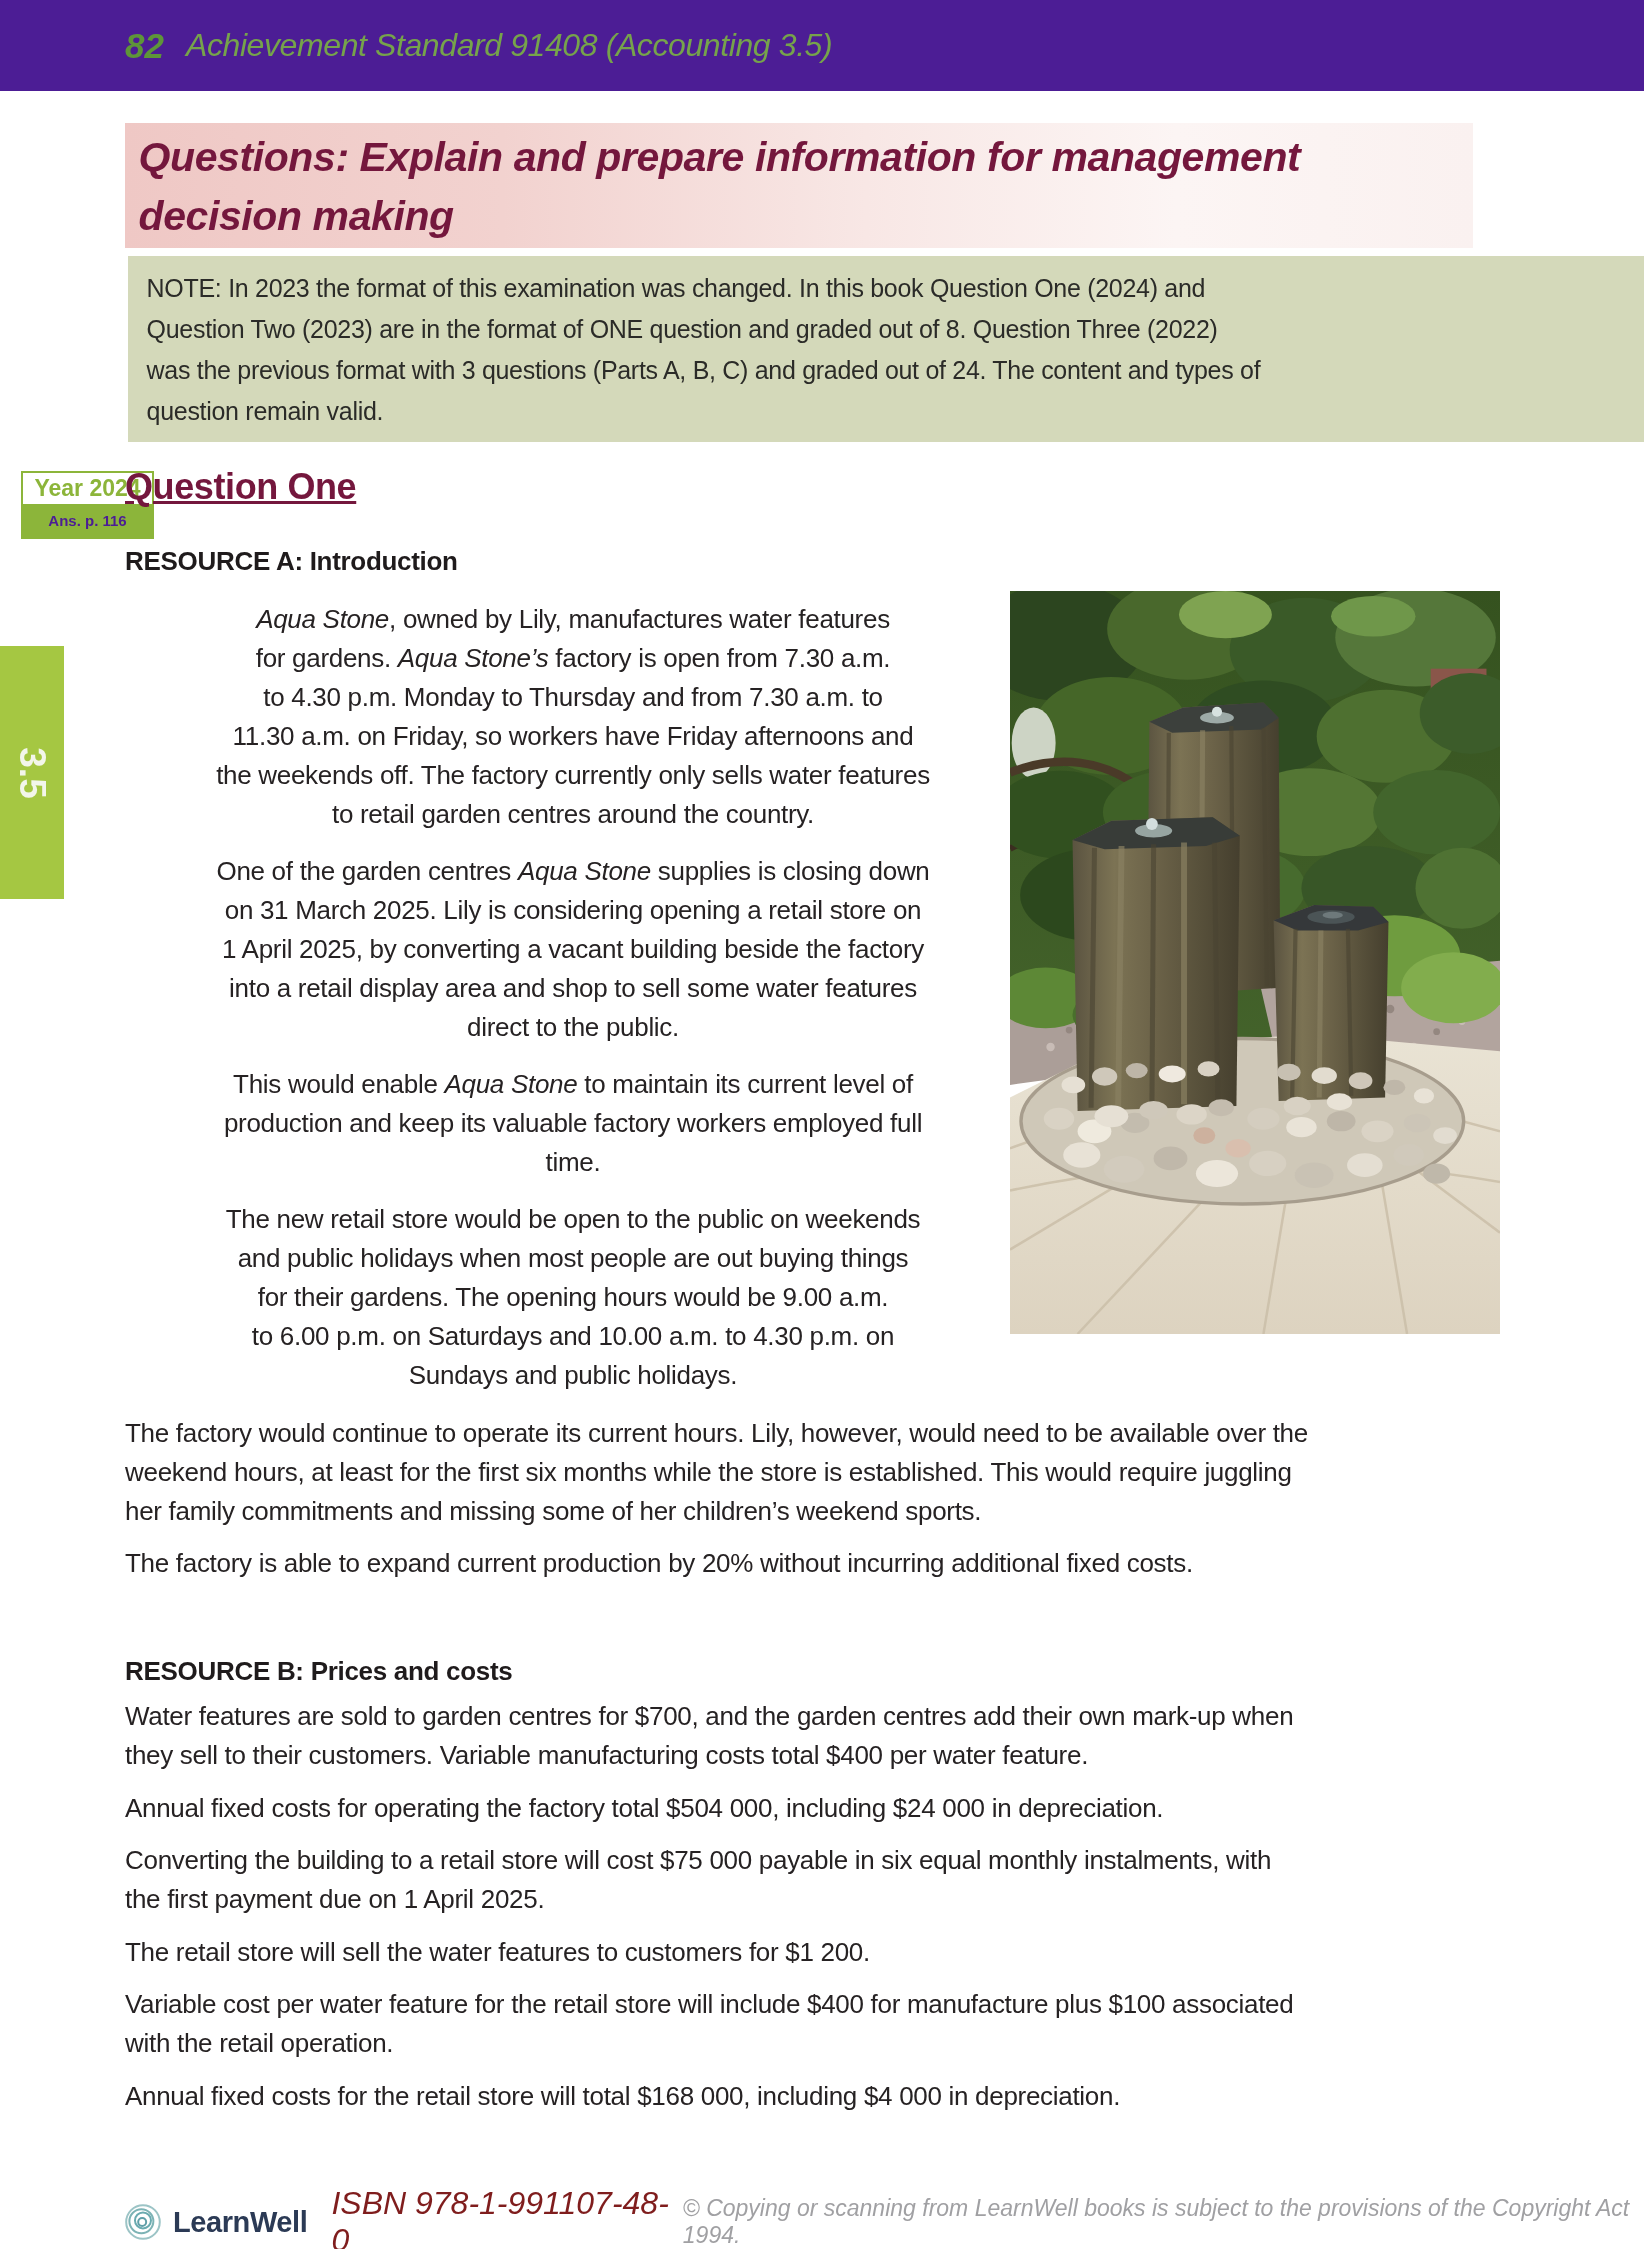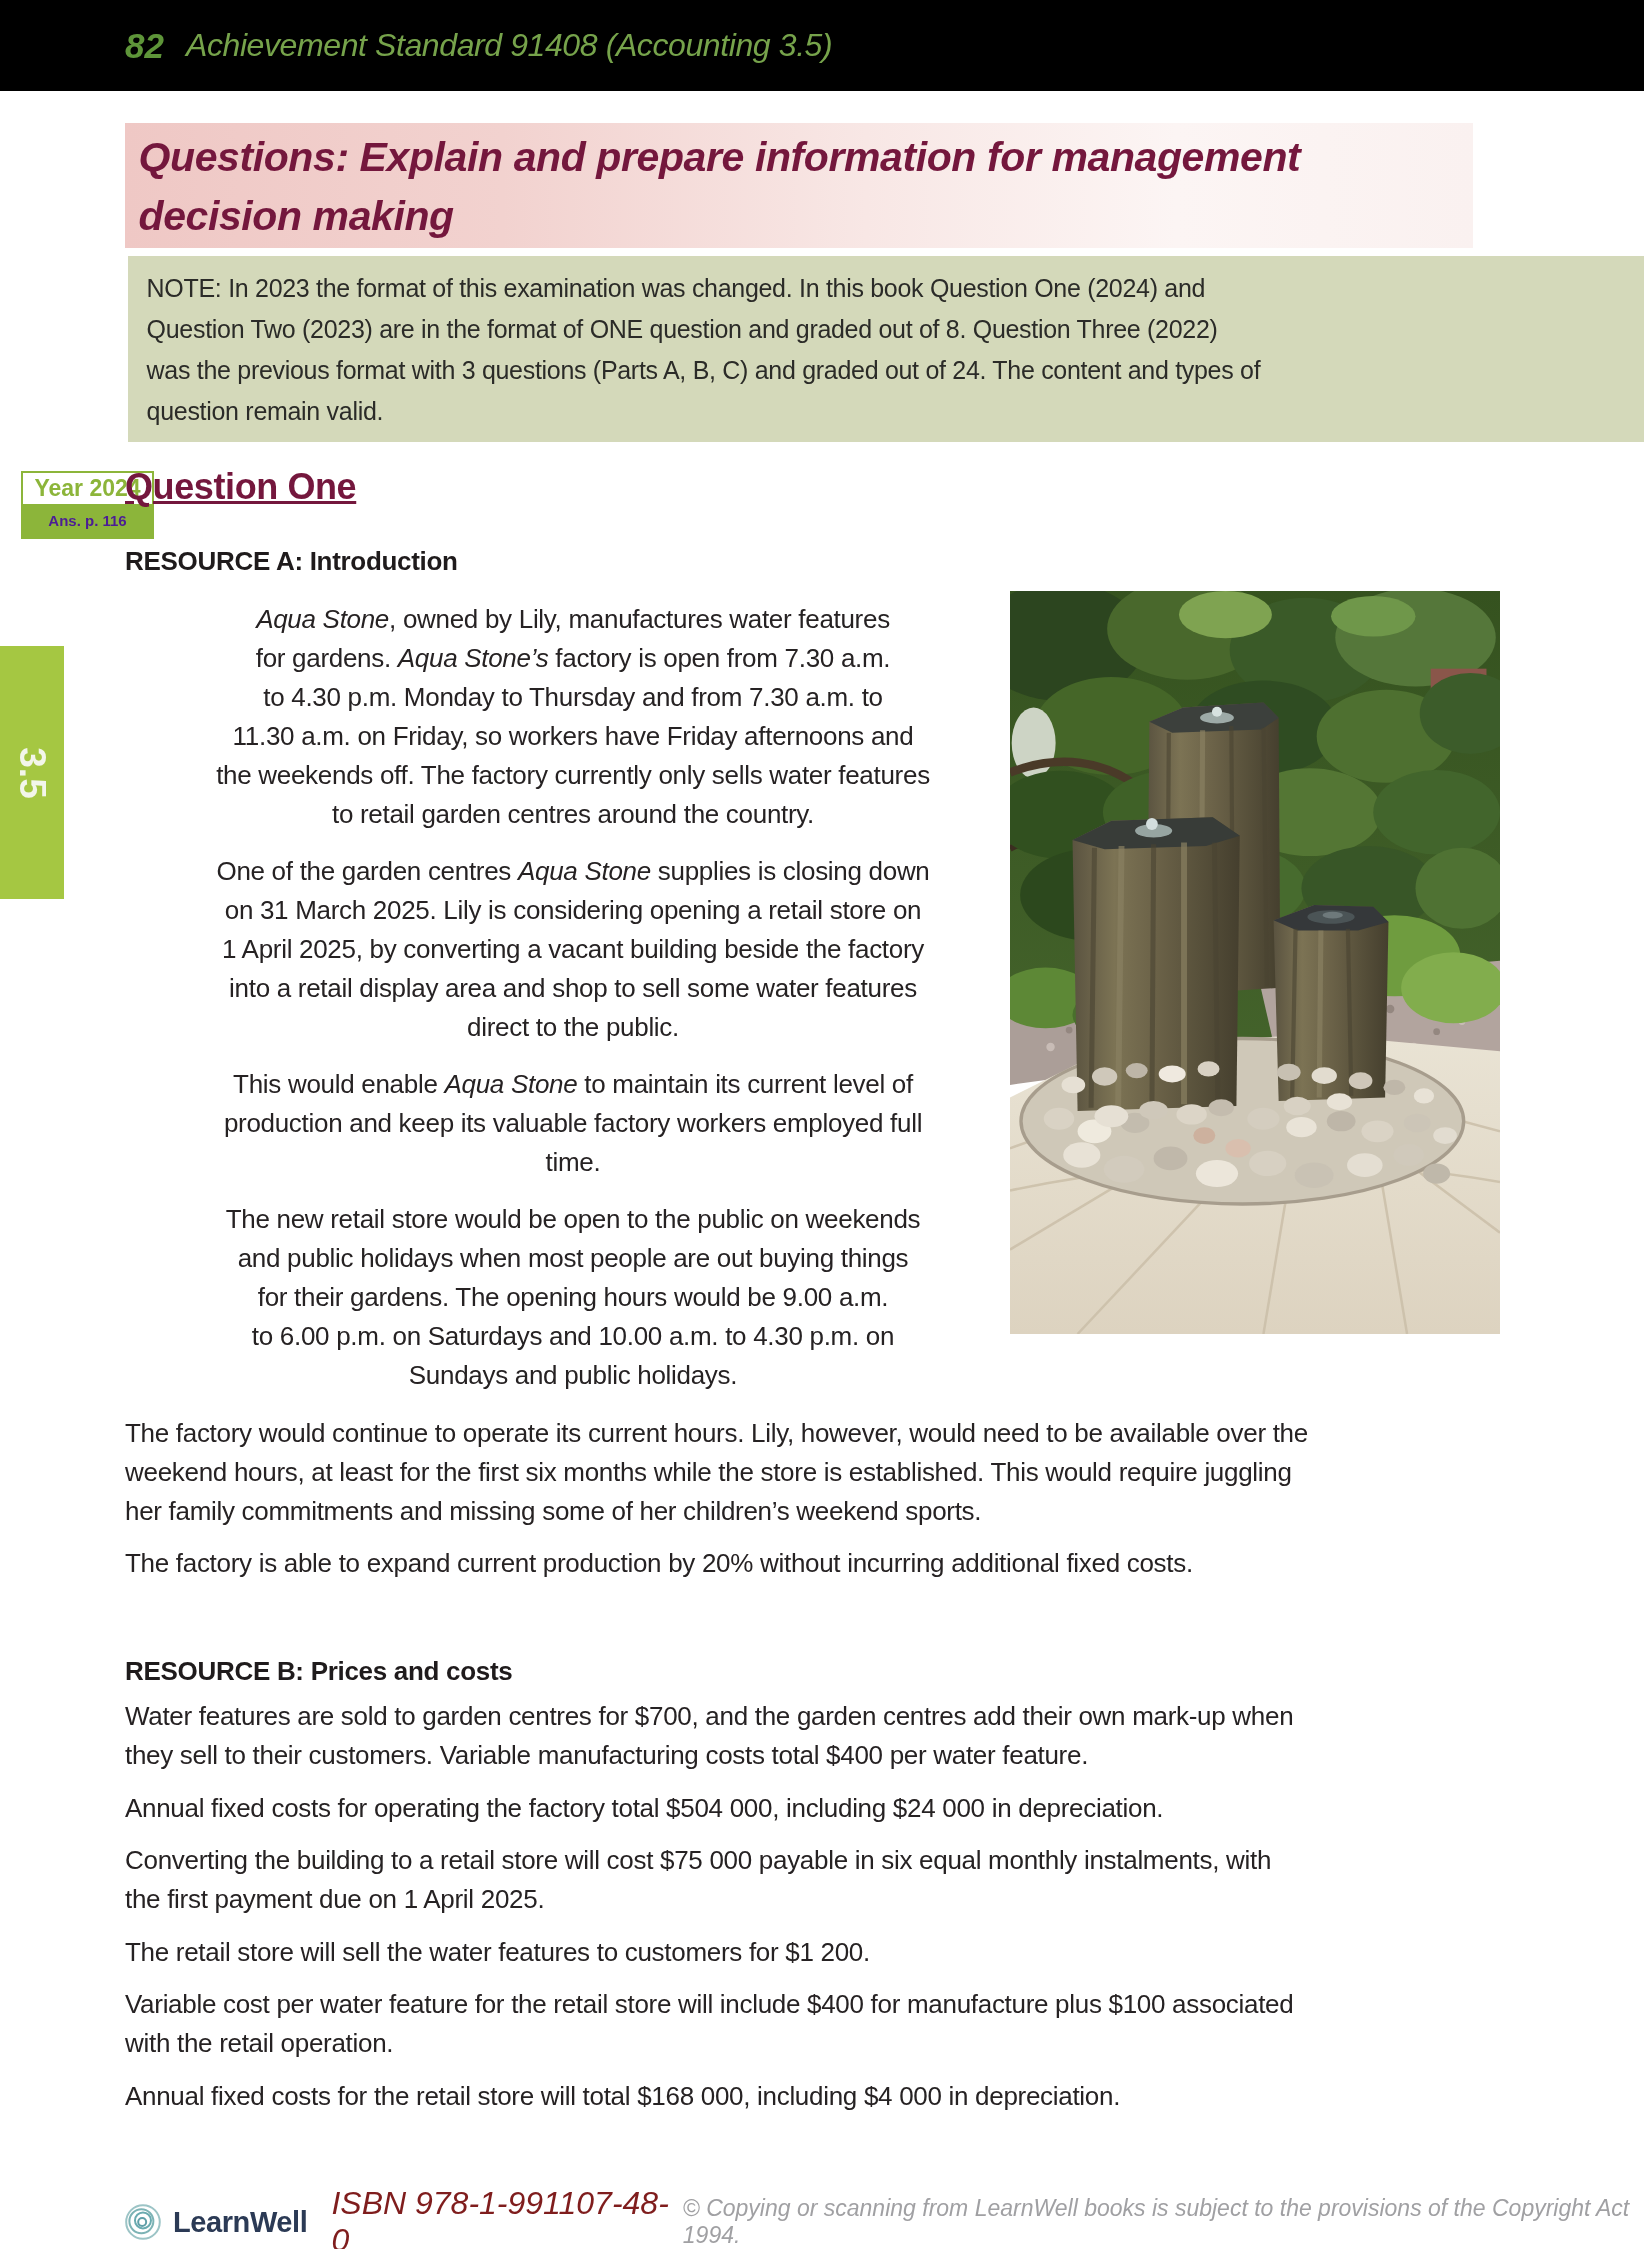--- a/index.html
+++ b/index.html
@@ -1,20 +1,20 @@
 <!DOCTYPE html>
 <html style="font-size:13.5px"><head>
 <meta charset="utf-8">
 <style>
   html,body{margin:0;padding:0;background:#ffffff;}
   .page{position:relative;width:1644px;height:2250px;background:#ffffff;overflow:hidden;
         font-family:"Liberation Sans", sans-serif;color:#262223;}
 
   
-  .header-band{position:absolute;left:0;top:0;width:1644px;height:91px;background:#000000;
+  .header-band{position:absolute;left:0;top:0;width:1644px;height:91px;background:#4c1d95;
                display:flex;align-items:center;}
   .page-num{margin-left:125px;font-size:35px;font-weight:bold;font-style:italic;color:#5e9539;}
   .header-title{margin-left:22px;font-size:32px;font-style:italic;color:#76a34b;letter-spacing:-0.4px;}
 
   
   .banner{position:absolute;left:125px;top:123px;width:1348px;height:125px;
           background:linear-gradient(90deg,#efc8c5 0%,#f2d2cf 28%,#f8e7e5 55%,#fcf5f4 78%,#faf1f0 100%);
           padding:5px 0 0 13.5px;box-sizing:border-box;}
   .banner .tline{font-size:41px;line-height:59px;font-weight:bold;font-style:italic;color:#74173d;
                  letter-spacing:-0.4px;white-space:nowrap;}

